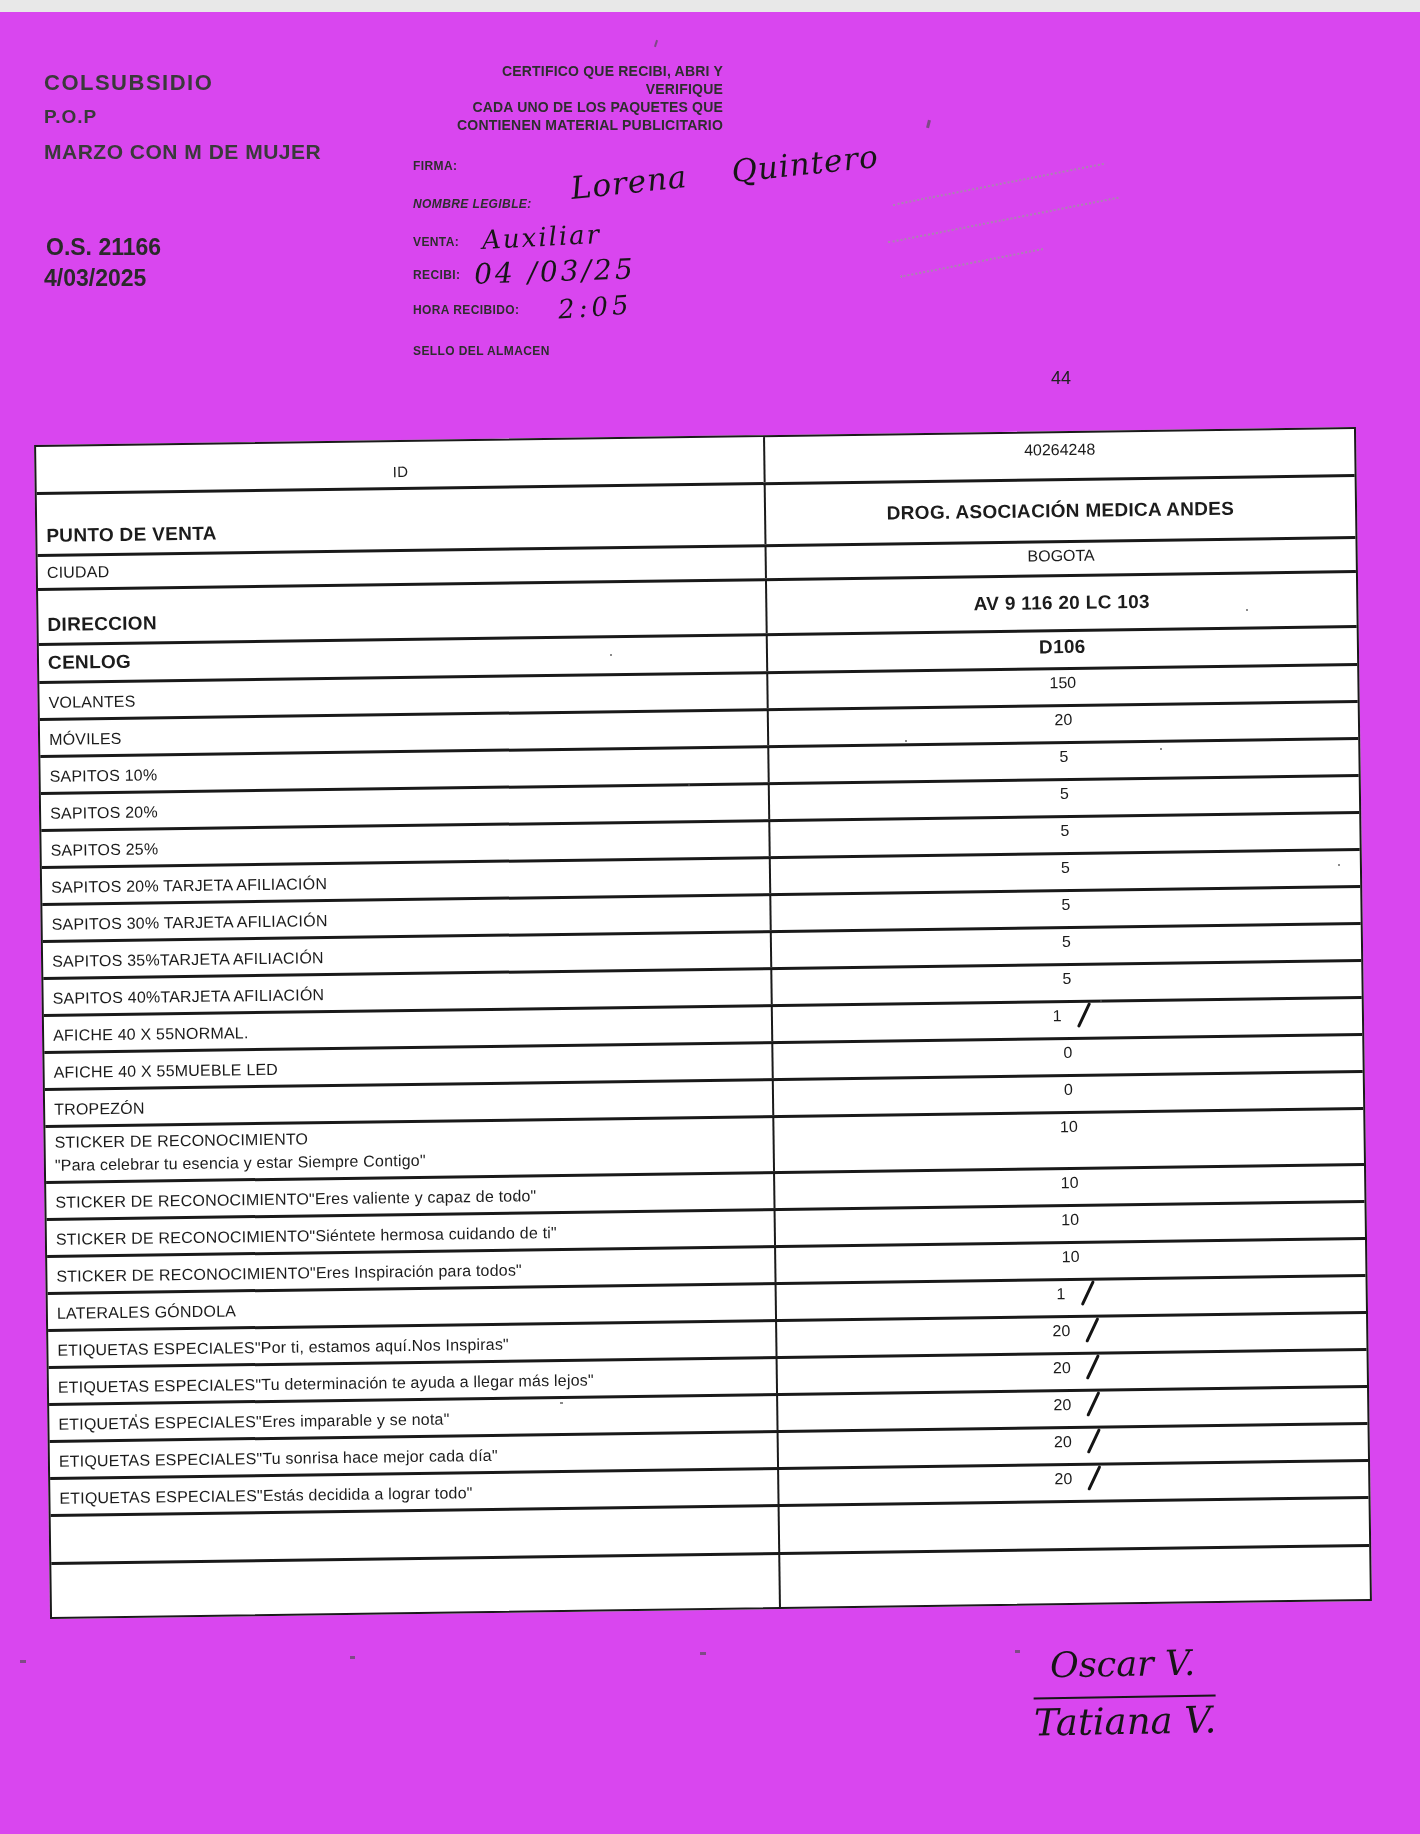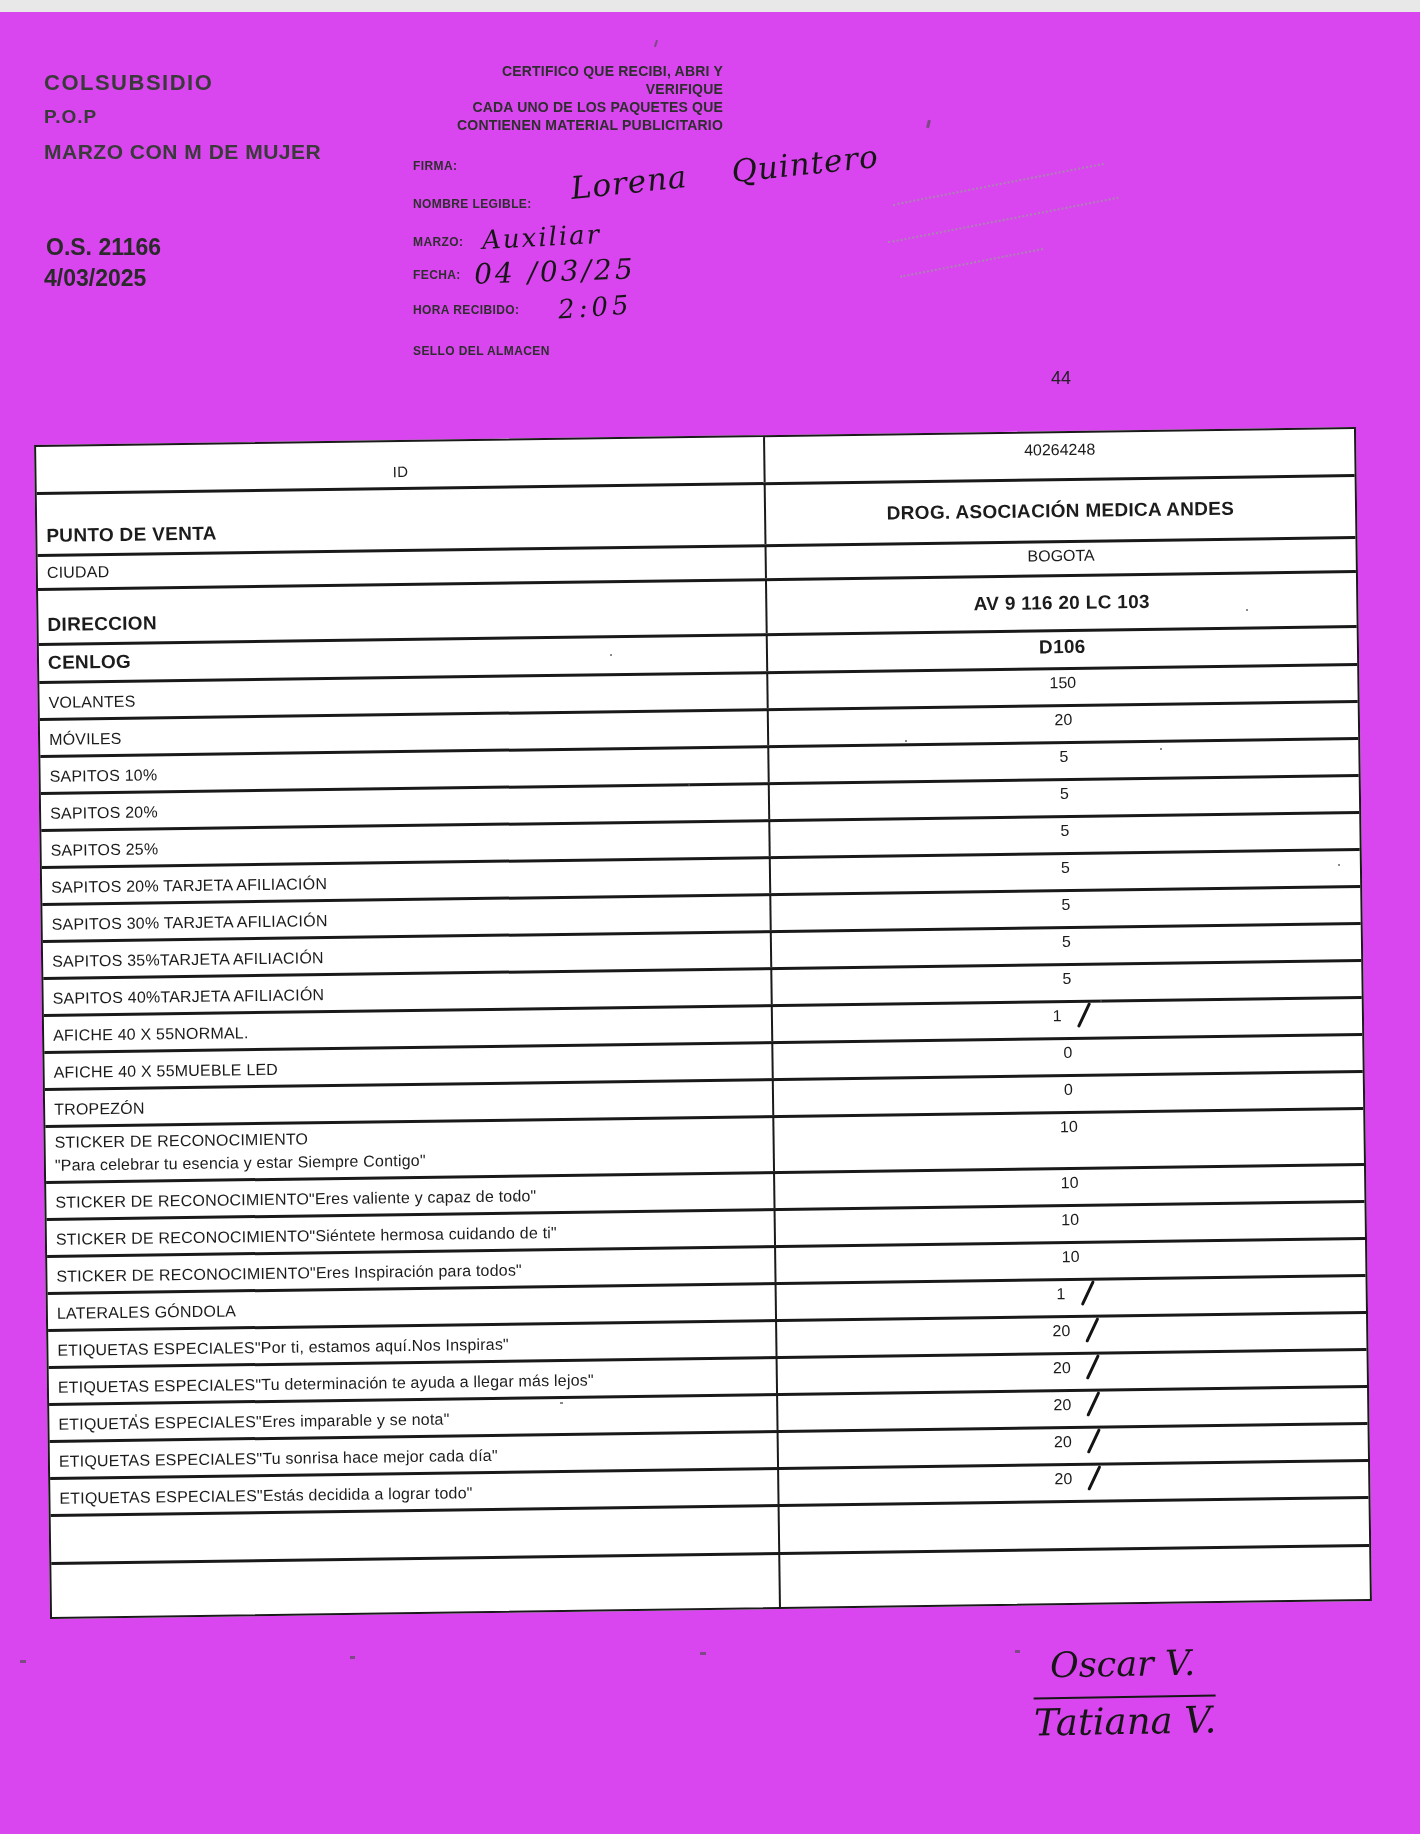--- a/index.html
+++ b/index.html
@@ -16,21 +16,21 @@
   .hdr-date     { position:absolute; left:44px;  top:253px; font-size:23px; font-weight:700; color:#2a2a2a; }
 
   
   .cert {
     position:absolute; left:413px; top:50px; width:310px;
     font-size:14px; font-weight:700; line-height:18px; letter-spacing:0.2px;
     white-space:pre-line; color:#2e2e2e;text-align:right;
   }
   .flabel { position:absolute; font-size:12px; font-weight:700; letter-spacing:0.4px; color:#2e2e2e; }
   .f-firma  { left:413px; top:147px; }
-  .f-nombre { left:413px; top:185px; }
+  .f-nombre { left:413px; top:185px;font-style:italic; }
   .f-cargo  { left:413px; top:223px; }
   .f-fecha  { left:413px; top:256px; }
   .f-hora   { left:413px; top:291px; }
   .f-sello  { left:413px; top:332px; }
 
   
   .hw { position:absolute; font-family:"DejaVu Serif", serif; font-style:italic; color:#161616; white-space:nowrap; }
   .hw-nombre { left:570px; top:142px; font-size:31px; transform:rotate(-6deg); word-spacing:34px; letter-spacing:1px; }
   .hw-cargo  { left:482px; top:210px; font-size:26px; transform:rotate(-3deg); letter-spacing:2px; }
   .hw-fecha  { left:474px; top:243px; font-size:28px; transform:rotate(-2deg); letter-spacing:3px; }
@@ -93,22 +93,22 @@
   <div class="hdr-campaign">MARZO CON M DE MUJER</div>
   <div class="hdr-os">O.S. 21166</div>
   <div class="hdr-date">4/03/2025</div>
 
   <div class="cert">CERTIFICO QUE RECIBI, ABRI Y
 VERIFIQUE
 CADA  UNO DE LOS PAQUETES QUE
 CONTIENEN MATERIAL PUBLICITARIO</div>
   <div class="flabel f-firma">FIRMA:</div>
   <div class="flabel f-nombre">NOMBRE LEGIBLE:</div>
-  <div class="flabel f-cargo">MARZO:</div>
-  <div class="flabel f-fecha">FECHA:</div>
+  <div class="flabel f-cargo">VENTA:</div>
+  <div class="flabel f-fecha">RECIBI:</div>
   <div class="flabel f-hora">HORA RECIBIDO:</div>
   <div class="flabel f-sello">SELLO DEL ALMACEN</div>
 
   <div class="hw hw-nombre">Lorena Quintero</div>
   <div class="hw hw-cargo">Auxiliar</div>
   <div class="hw hw-fecha">04 /03/25</div>
   <div class="hw hw-hora">2:05</div>
 
   <div class="stamp">
     <div class="bar b1"></div>

